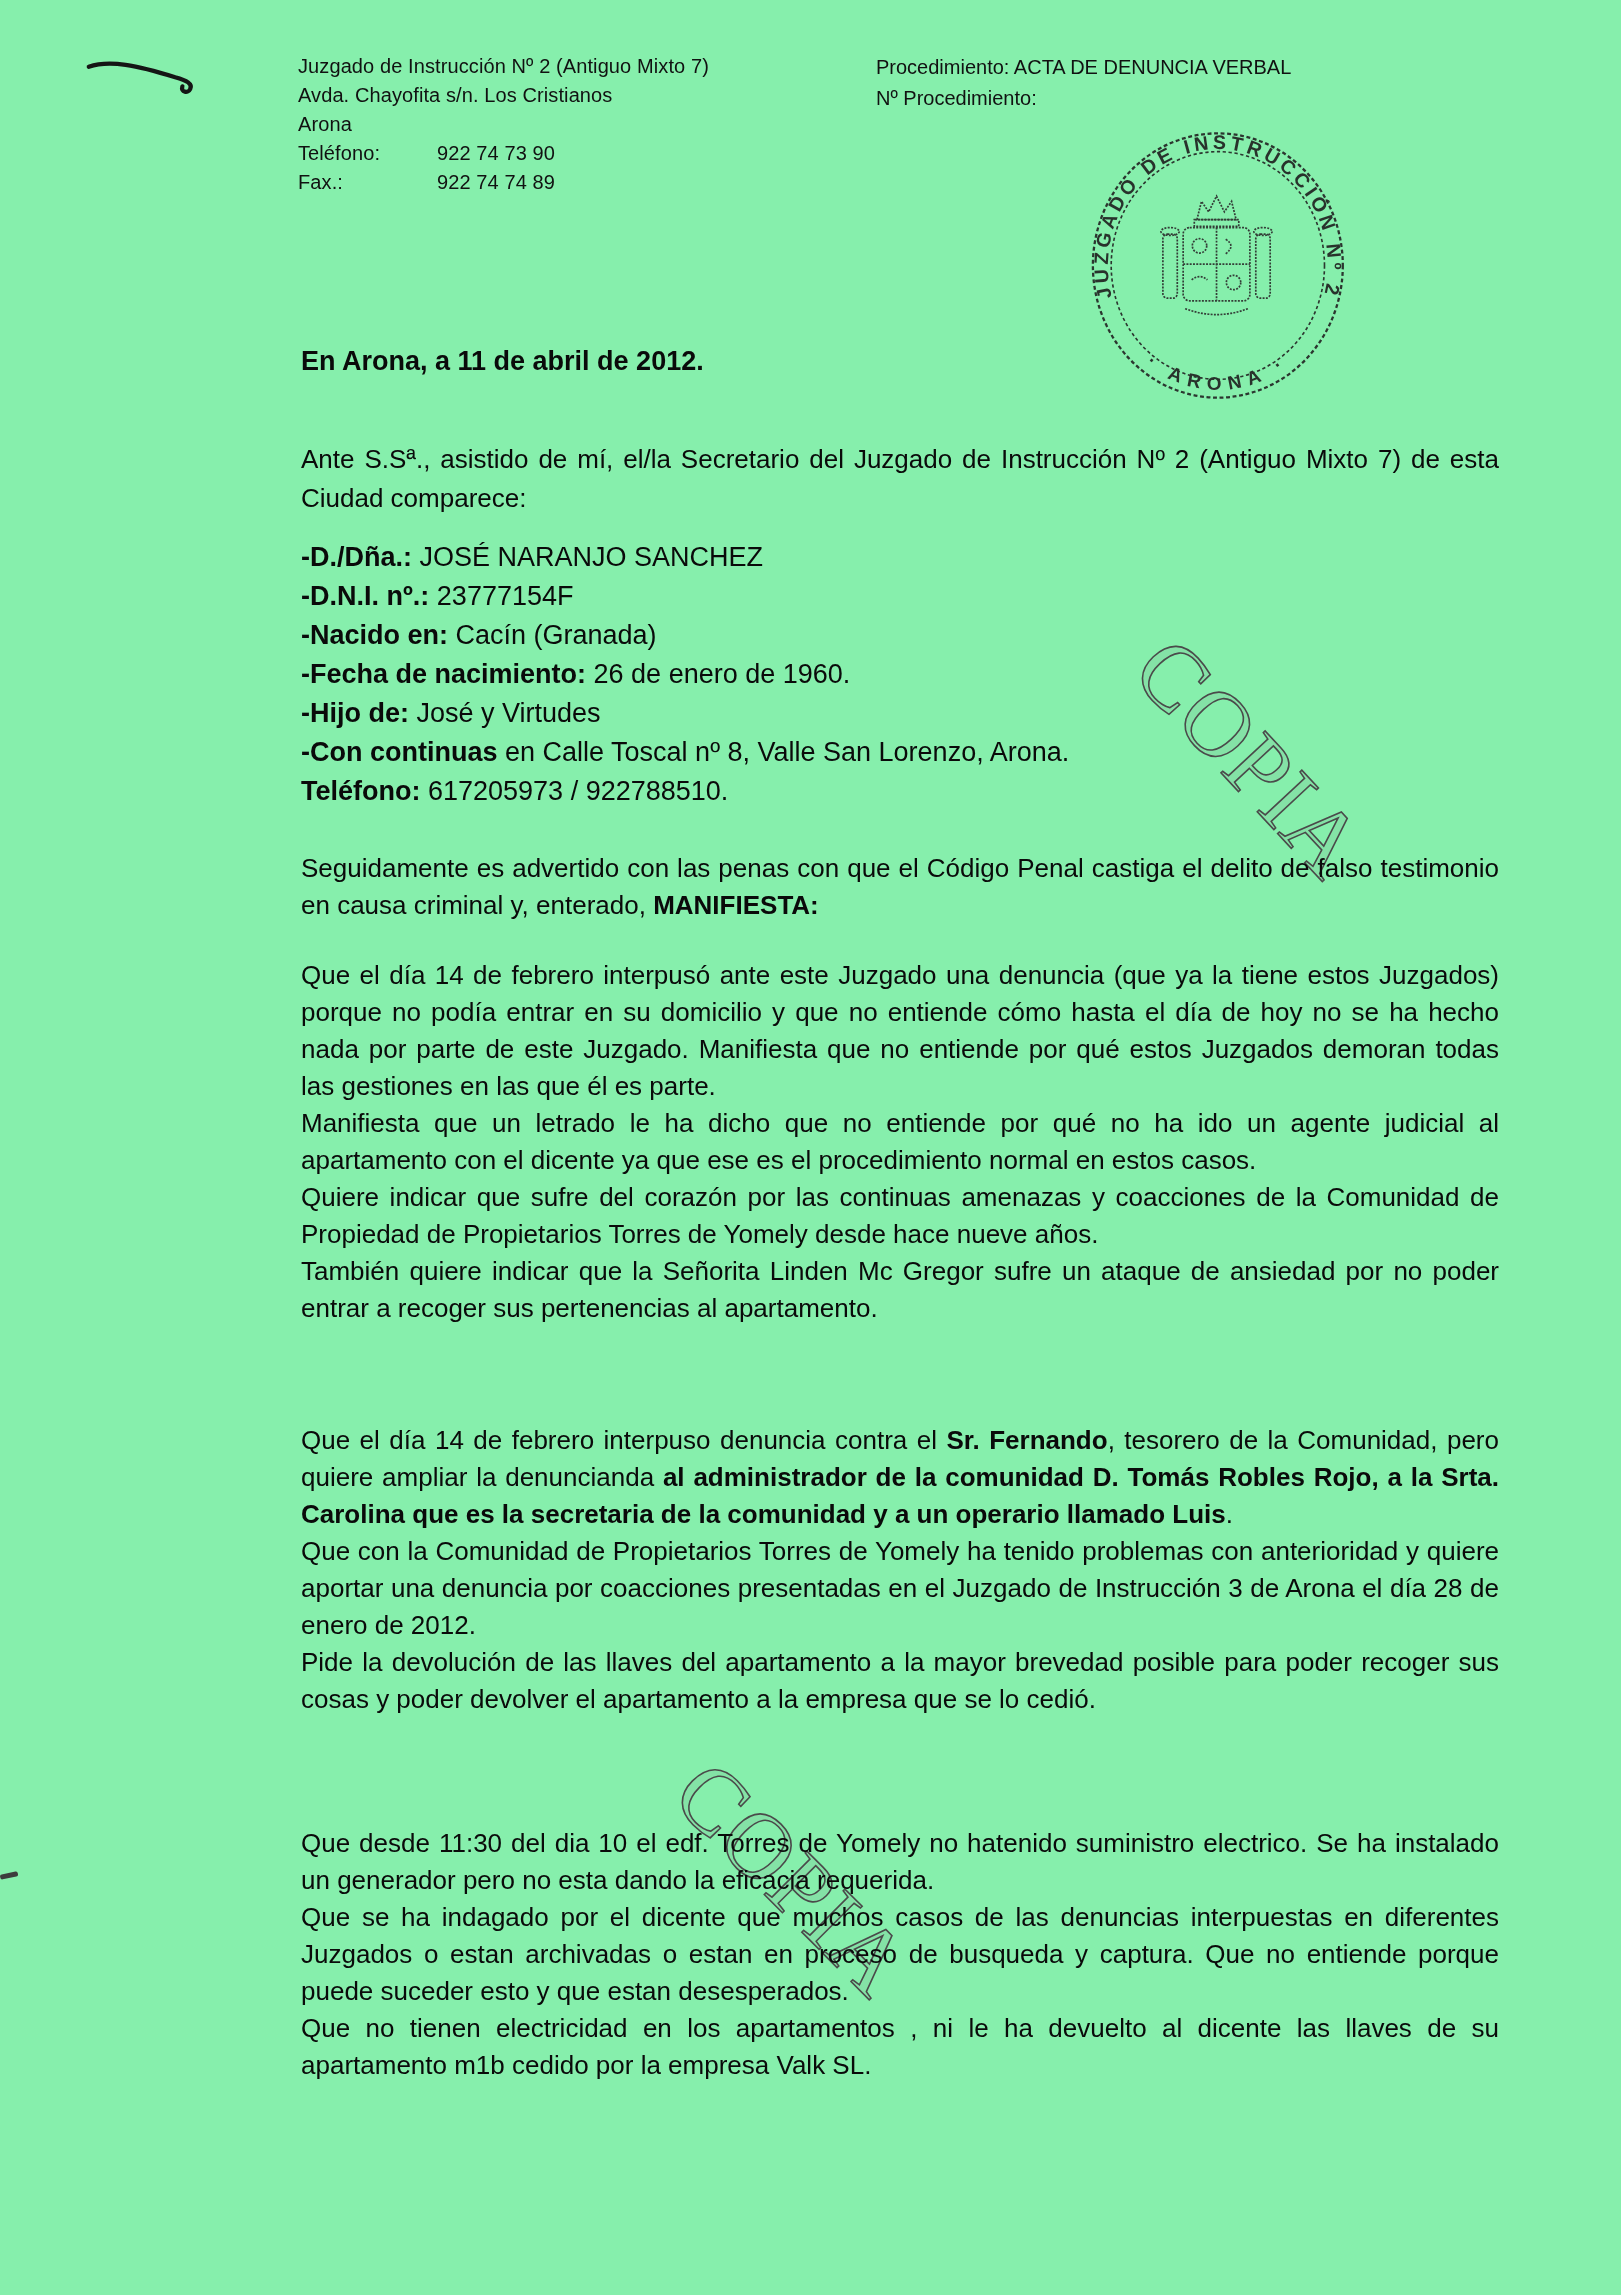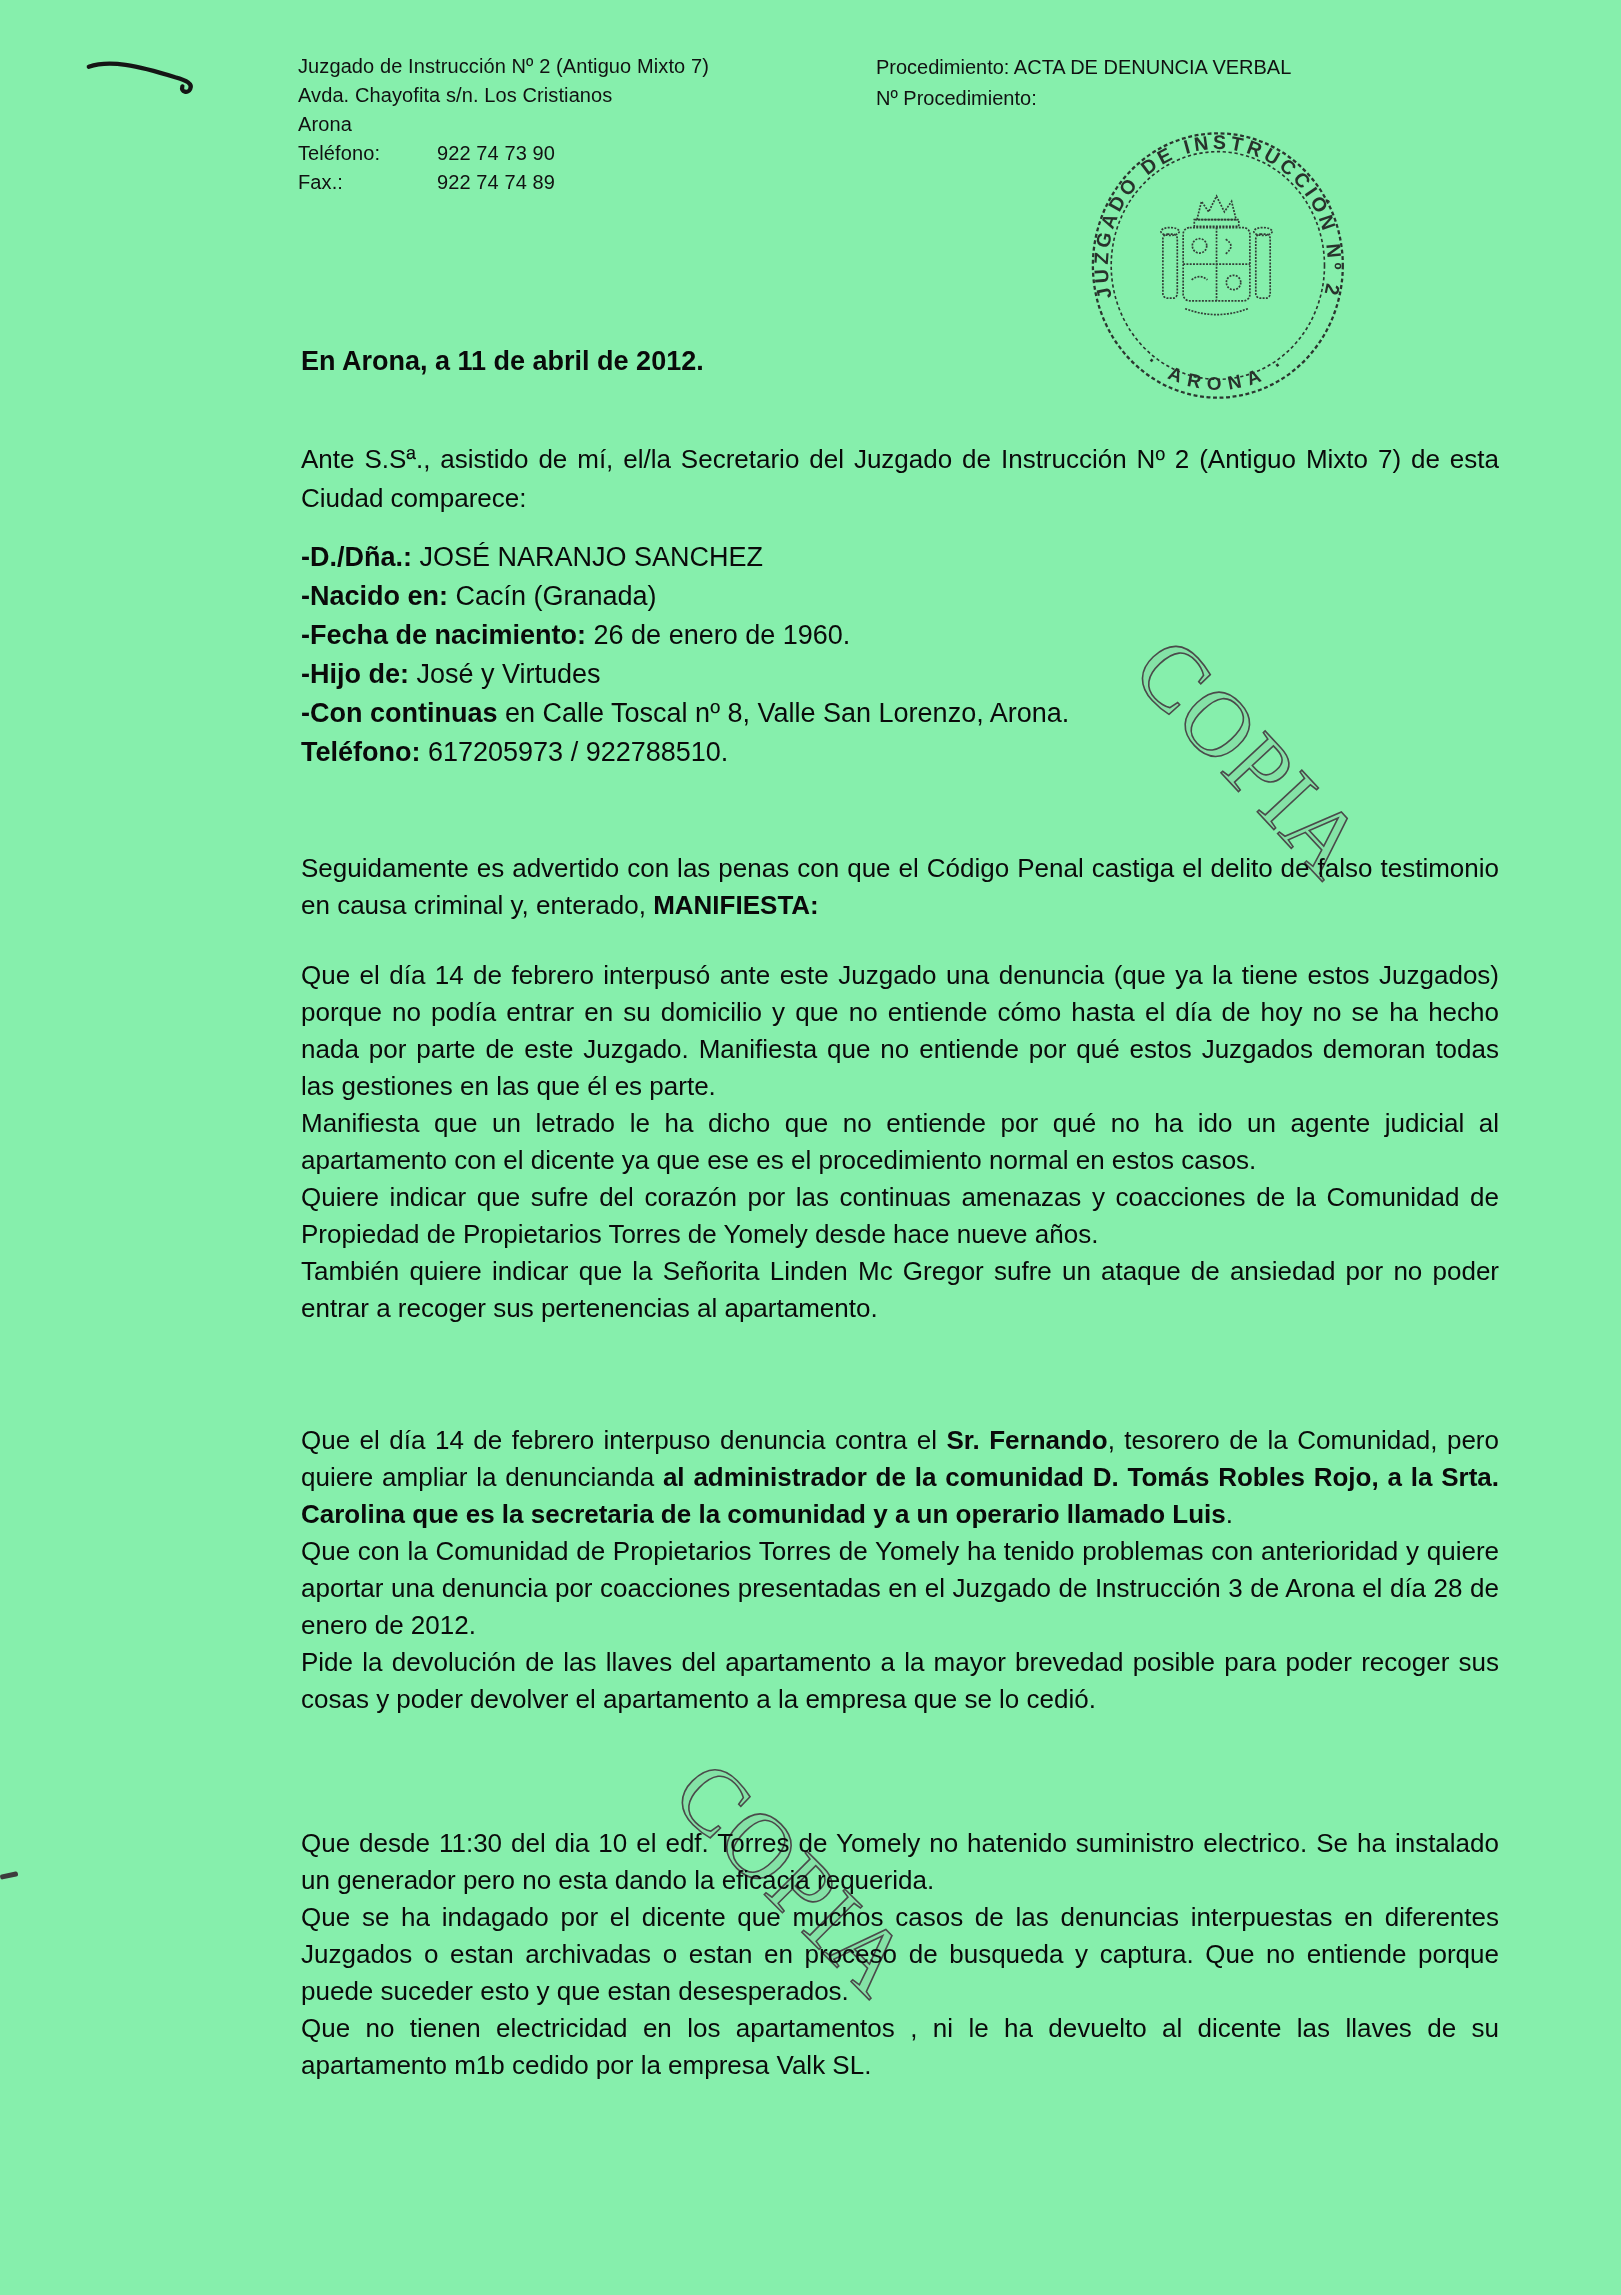--- a/index.html
+++ b/index.html
@@ -134,20 +134,21 @@
       <textPath href="#ringBottom" startOffset="50%" text-anchor="middle">· ARONA ·</textPath>
     </text>
   </svg>
 
   <div class="date-line">En Arona, a 11 de abril de 2012.</div>
 
   <div class="para intro-para">Ante S.Sª., asistido de mí, el/la Secretario del Juzgado de Instrucción Nº 2 (Antiguo Mixto 7) de esta Ciudad comparece:</div>
 
   <div class="person-block">
     <div><b>-D./Dña.:</b> JOSÉ NARANJO SANCHEZ</div>
+    <div><b>-D.N.I. nº.:</b> 23777154F</div>
     <div><b>-Nacido en:</b> Cacín (Granada)</div>
     <div><b>-Fecha de nacimiento:</b> 26 de enero de 1960.</div>
     <div><b>-Hijo de:</b> José y Virtudes</div>
     <div><b>-Con continuas</b> en Calle Toscal nº 8, Valle San Lorenzo, Arona.</div>
     <div><b>Teléfono:</b> 617205973 / 922788510.</div>
   </div>
 
   <div class="copia copia-1">COPIA</div>
 
   <div class="para advisory-para">Seguidamente es advertido con las penas con que el Código Penal castiga el delito de falso testimonio en causa criminal y, enterado, <b>MANIFIESTA:</b></div>

